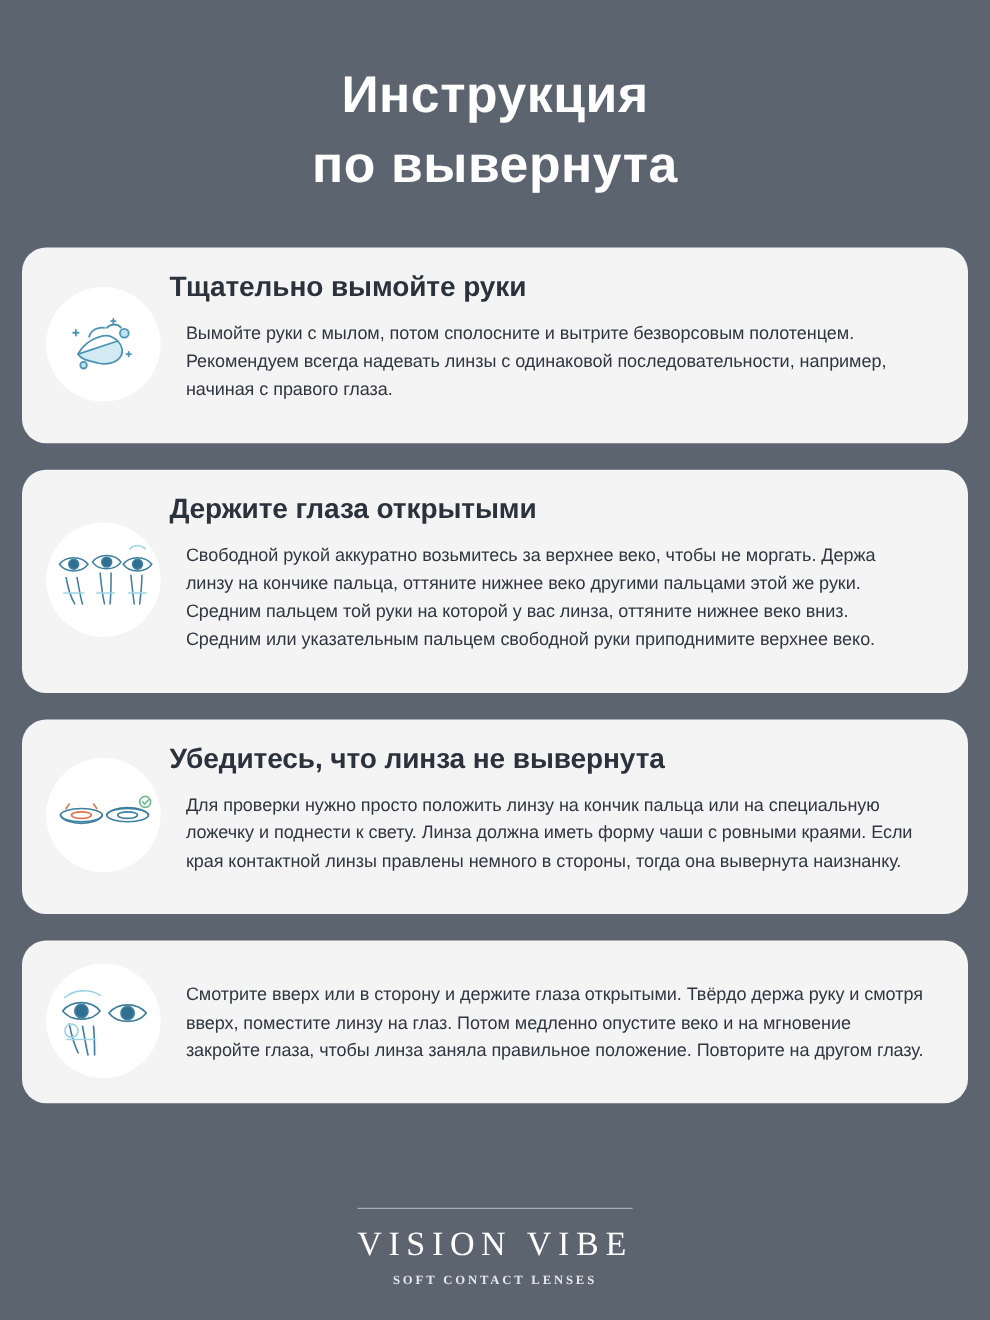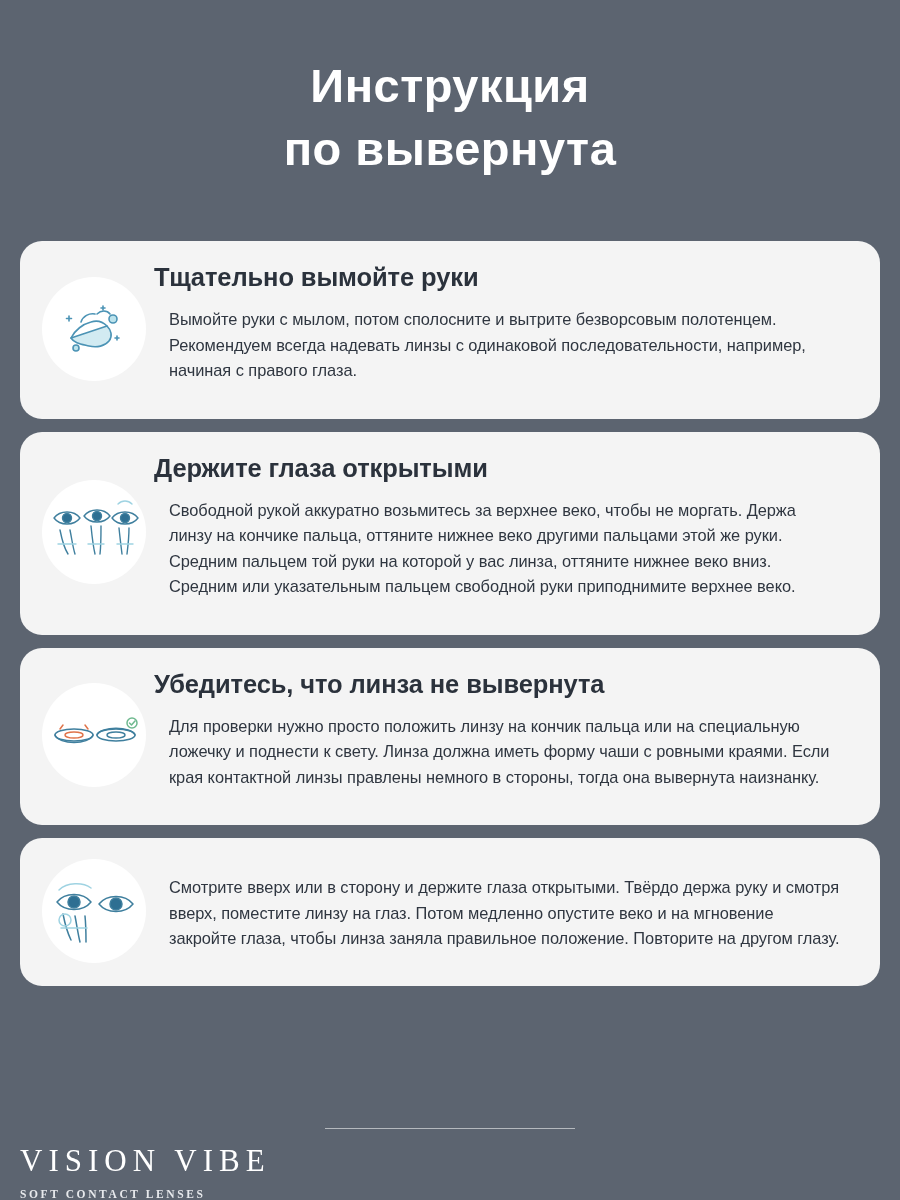--- a/index.html
+++ b/index.html
@@ -24,30 +24,30 @@
     position: relative;
   }
   .title {
     text-align: center;
     color: #ffffff;
     font-weight: bold;
     font-size: 47px;
     line-height: 1.34;
     letter-spacing: 0.5px;
     margin-top: 55px;
-    margin-bottom: 16px;
+    margin-bottom: 0;
   }
   .title .line {
     display: block;
   }
   .cards {
     margin-top: 44px;
     display: flex;
     flex-direction: column;
-    gap: 13px;
+    gap: 24px;
   }
   .card {
     background: #f4f4f4;
     border-radius: 22px;
     display: flex;
     align-items: flex-start;
     padding: 18px 24px 20px 14px;
     box-sizing: border-box;
   }
   .card-icon {
@@ -81,21 +81,22 @@
   }
   .card-text {
     font-size: 16.4px;
     line-height: 1.55;
     color: #2f3640;
     margin: 15px;
     letter-spacing: -0.05px;
   }
   .footer {
     margin-top: auto;
-    text-align: left;
+    margin-bottom: 30px;
+    text-align: center;
     color: #ffffff;
   }
   .brand {
     font-family: "Liberation Serif", serif;
     font-size: 31px;
     letter-spacing: 6px;
     font-weight: normal;
   }
   .brand-sub {
     font-family: "Liberation Serif", serif;

